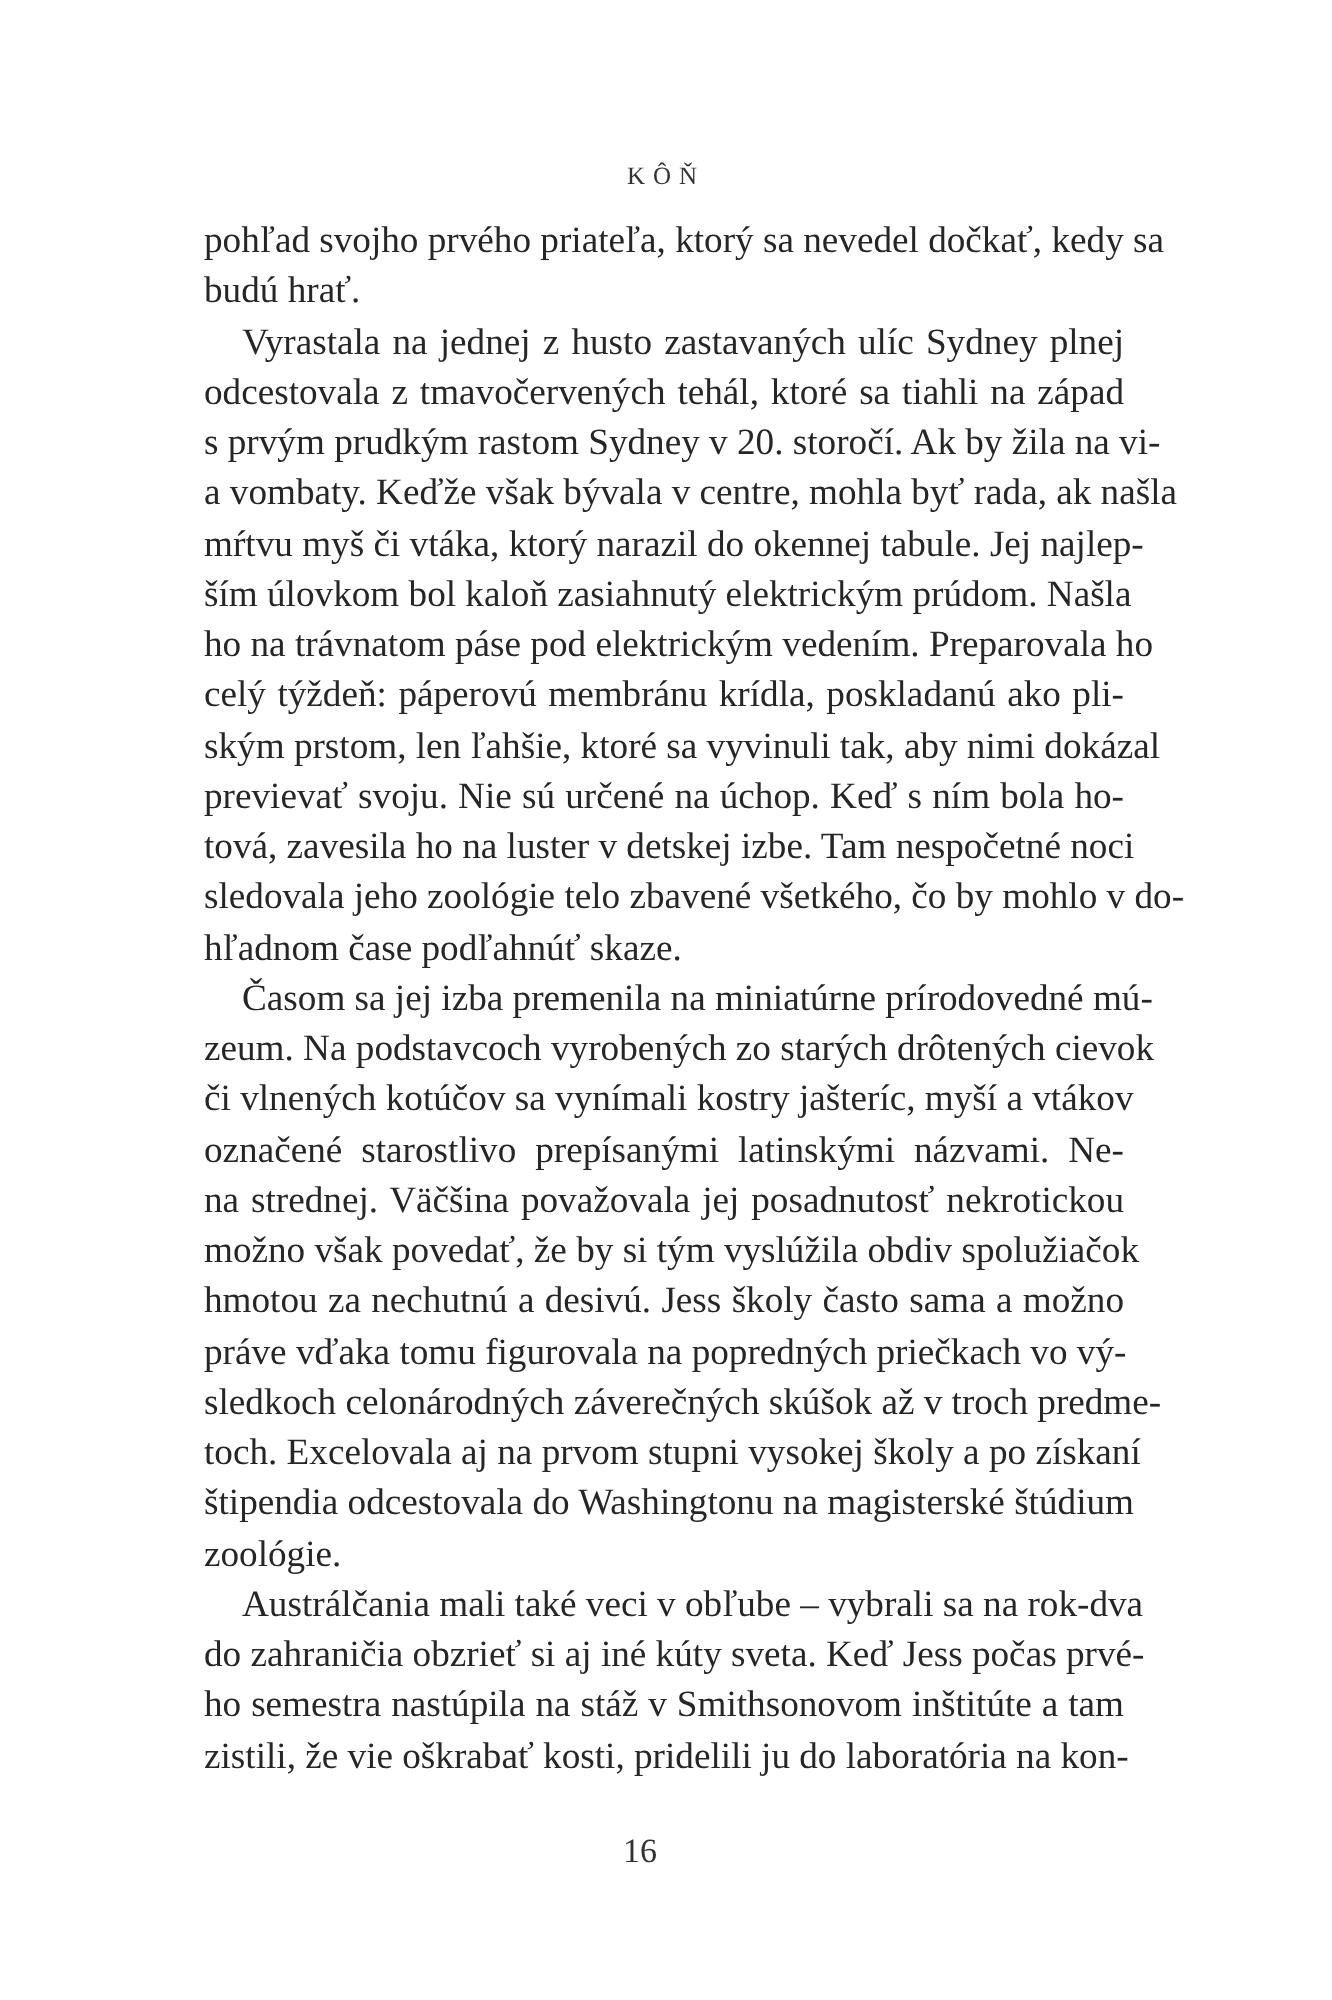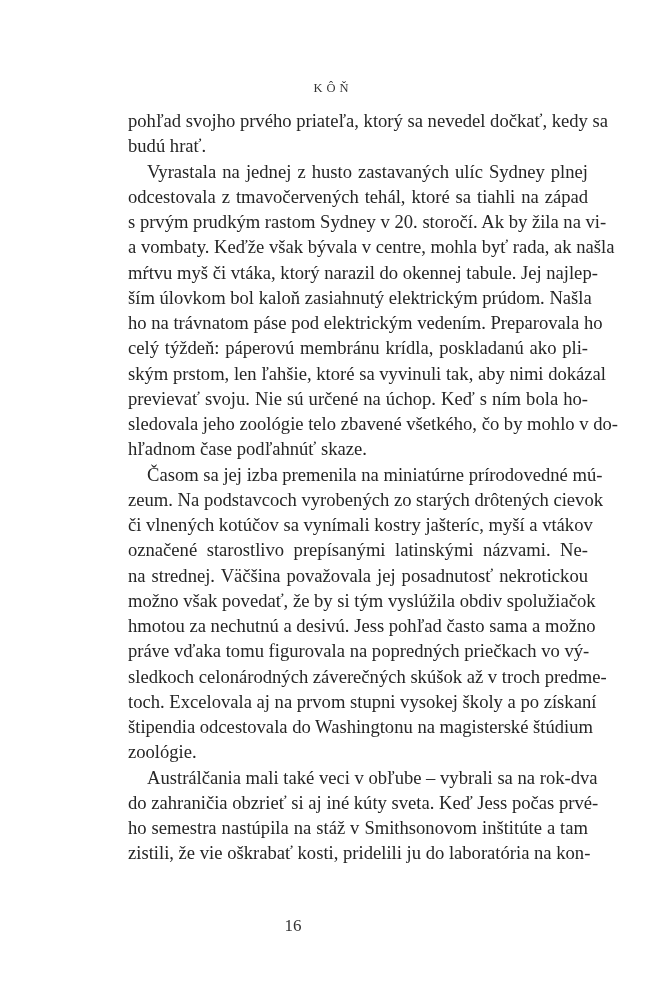--- a/index.html
+++ b/index.html
@@ -10,31 +10,31 @@
     color: #262626;
   }
   .running-head {
     position: absolute; top: 60px; left: 0; width: 666px;
     text-align: center; font-size: 12.5px; letter-spacing: 4px;
     color: #333;
     margin-top: 21px;
   }
   .text-block {
     position: absolute; top: 108px; left: 102px; width: 460px;
-    font-size: 18.6px; line-height: 25.25px; margin-left: 26px;
+    font-size: 18.6px; line-height: 25.25px;
   }
   .line {
     display: block; white-space: nowrap; height: 25.25px;
     text-align: justify; text-align-last: justify;
   }
   .line.last { text-align-last: left; }
   .line.indent { padding-left: 19px; }
   .folio {
     position: absolute; top: 916px; left: 0; width: 586px;
-    text-align: center; font-size: 17px; color: #333;
+    text-align: center; font-size: 17px; color: #333; padding-left: 27px;
   }
 </style>
 </head>
 <body>
 
 <div class="running-head">KÔŇ</div>
 
 <div class="text-block" id="text-block">
     <div>
       <span class="line">pohľad svojho prvého priateľa, ktorý sa nevedel dočkať, kedy sa</span>
@@ -44,31 +44,32 @@
       <span class="line indent">Vyrastala na jednej z husto zastavaných ulíc Sydney plnej</span>
       <span class="line">odcestovala z tmavočervených tehál, ktoré sa tiahli na západ</span>
       <span class="line">s prvým prudkým rastom Sydney v 20. storočí. Ak by žila na vi-</span>
       <span class="line">a vombaty. Keďže však bývala v centre, mohla byť rada, ak našla</span>
       <span class="line">mŕtvu myš či vtáka, ktorý narazil do okennej tabule. Jej najlep-</span>
       <span class="line">ším úlovkom bol kaloň zasiahnutý elektrickým prúdom. Našla</span>
       <span class="line">ho na trávnatom páse pod elektrickým vedením. Preparovala ho</span>
       <span class="line">celý týždeň: páperovú membránu krídla, poskladanú ako pli-</span>
       <span class="line">ským prstom, len ľahšie, ktoré sa vyvinuli tak, aby nimi dokázal</span>
       <span class="line">previevať svoju. Nie sú určené na úchop. Keď s ním bola ho-</span>
+      <span class="line">tová, zavesila ho na luster v detskej izbe. Tam nespočetné noci</span>
       <span class="line">sledovala jeho zoológie telo zbavené všetkého, čo by mohlo v do-</span>
       <span class="line last">hľadnom čase podľahnúť skaze.</span>
     </div>
     <div>
       <span class="line indent">Časom sa jej izba premenila na miniatúrne prírodovedné mú-</span>
       <span class="line">zeum. Na podstavcoch vyrobených zo starých drôtených cievok</span>
       <span class="line">či vlnených kotúčov sa vynímali kostry jašteríc, myší a vtákov</span>
       <span class="line">označené starostlivo prepísanými latinskými názvami. Ne-</span>
       <span class="line">na strednej. Väčšina považovala jej posadnutosť nekrotickou</span>
       <span class="line">možno však povedať, že by si tým vyslúžila obdiv spolužiačok</span>
-      <span class="line">hmotou za nechutnú a desivú. Jess pohľad často sama a možno</span>
+      <span class="line">hmotou za nechutnú a desivú. Jess školy často sama a možno</span>
       <span class="line">práve vďaka tomu figurovala na popredných priečkach vo vý-</span>
       <span class="line">sledkoch celonárodných záverečných skúšok až v troch predme-</span>
       <span class="line">toch. Excelovala aj na prvom stupni vysokej školy a po získaní</span>
       <span class="line">štipendia odcestovala do Washingtonu na magisterské štúdium</span>
       <span class="line last">zoológie.</span>
     </div>
     <div>
       <span class="line indent">Austrálčania mali také veci v obľube – vybrali sa na rok-dva</span>
       <span class="line">do zahraničia obzrieť si aj iné kúty sveta. Keď Jess počas prvé-</span>
       <span class="line">ho semestra nastúpila na stáž v Smithsonovom inštitúte a tam</span>

